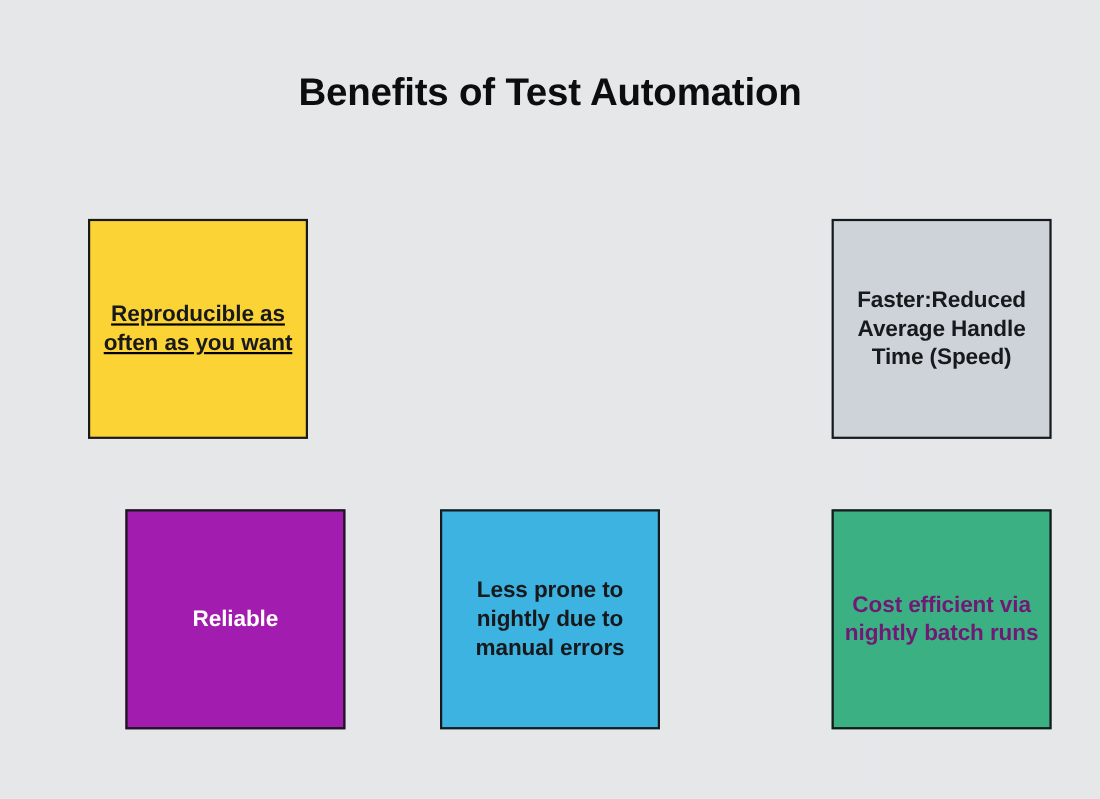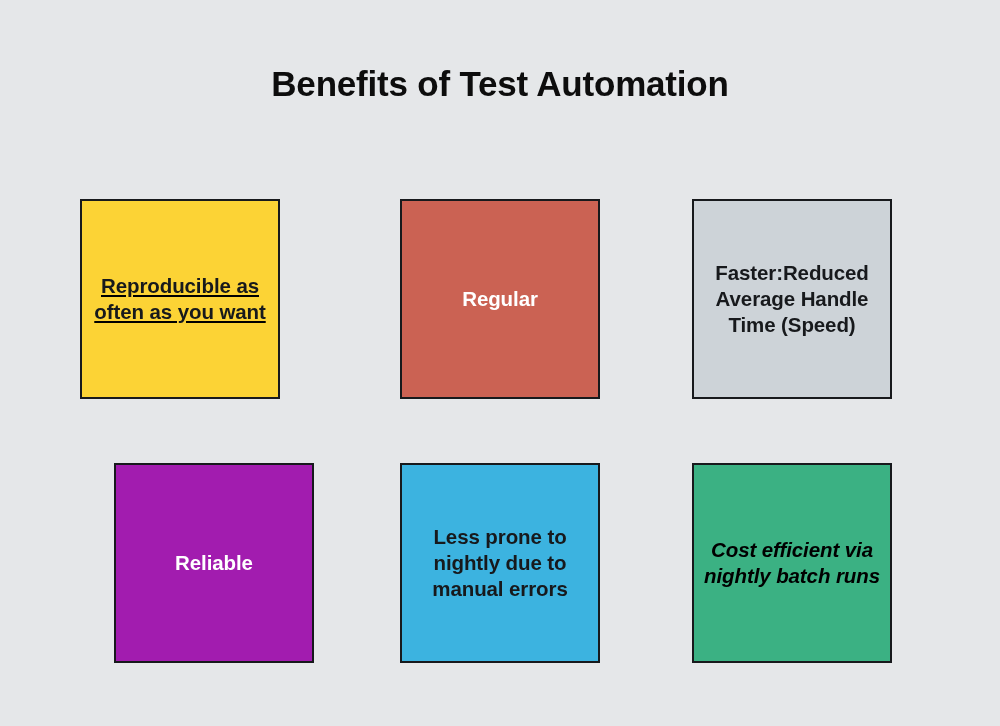--- a/index.html
+++ b/index.html
@@ -63,51 +63,48 @@
     font-size: 20.5px;
     font-weight: bold;
     line-height: 26px;
     padding: 0 6px;
     letter-spacing: -0.1px;
   }
 
   
   .col-0 { left: 0px; }
   .col-1 { left: 320px; }
-  .col-2 { left: 612px; }
+  .col-2 { left: 676px; }
   .row-0 { top: 0px; }
   .row-1 { top: 264px; }
 </style>
 </head>
 <body style="background: rgb(229, 231, 233);">
 
 <div id="slide" style="background: rgb(229, 231, 233);">
 
   <div id="slide-title" style="color: rgb(13, 13, 13);">Benefits of Test Automation</div>
 
   <div id="card-grid">
 
     <div class="card col-0 row-0" style="background-color: rgb(252, 211, 53); border-color: rgb(23, 25, 28); text-decoration: underline;">
       <div class="card-label" style="color: rgb(23, 25, 28);">Reproducible as often as you want</div>
     </div>
 
-    <div class="card col-1 row-0" style="background-color: rgb(203, 98, 83); border-color: rgb(23, 25, 28);">
-      <div class="card-label" style="color: rgb(255, 255, 255);">Regular</div>
-    </div>
 
     <div class="card col-2 row-0" style="background-color: rgb(205, 211, 216); border-color: rgb(23, 25, 28);">
       <div class="card-label" style="color: rgb(23, 25, 28);">Faster:Reduced Average Handle Time (Speed)</div>
     </div>
 
     <div class="card col-0 row-1" style="background-color: #a21caf; border-color: rgb(23, 25, 28); margin-left: 34px;">
       <div class="card-label" style="color: rgb(255, 255, 255);">Reliable</div>
     </div>
 
     <div class="card col-1 row-1" style="background-color: rgb(60, 179, 224); border-color: rgb(23, 25, 28);">
       <div class="card-label" style="color: rgb(23, 25, 28);">Less prone to nightly due to manual errors</div>
     </div>
 
     <div class="card col-2 row-1" style="background-color: rgb(59, 177, 131); border-color: rgb(23, 25, 28);">
-      <div class="card-label" style="color: #000000; font-style: italic;">Cost efficient via nightly batch runs</div>
+      <div class="card-label" style="color: #701a75;">Cost efficient via nightly batch runs</div>
     </div>
 
   </div>
 </div>
 
 </body></html>

